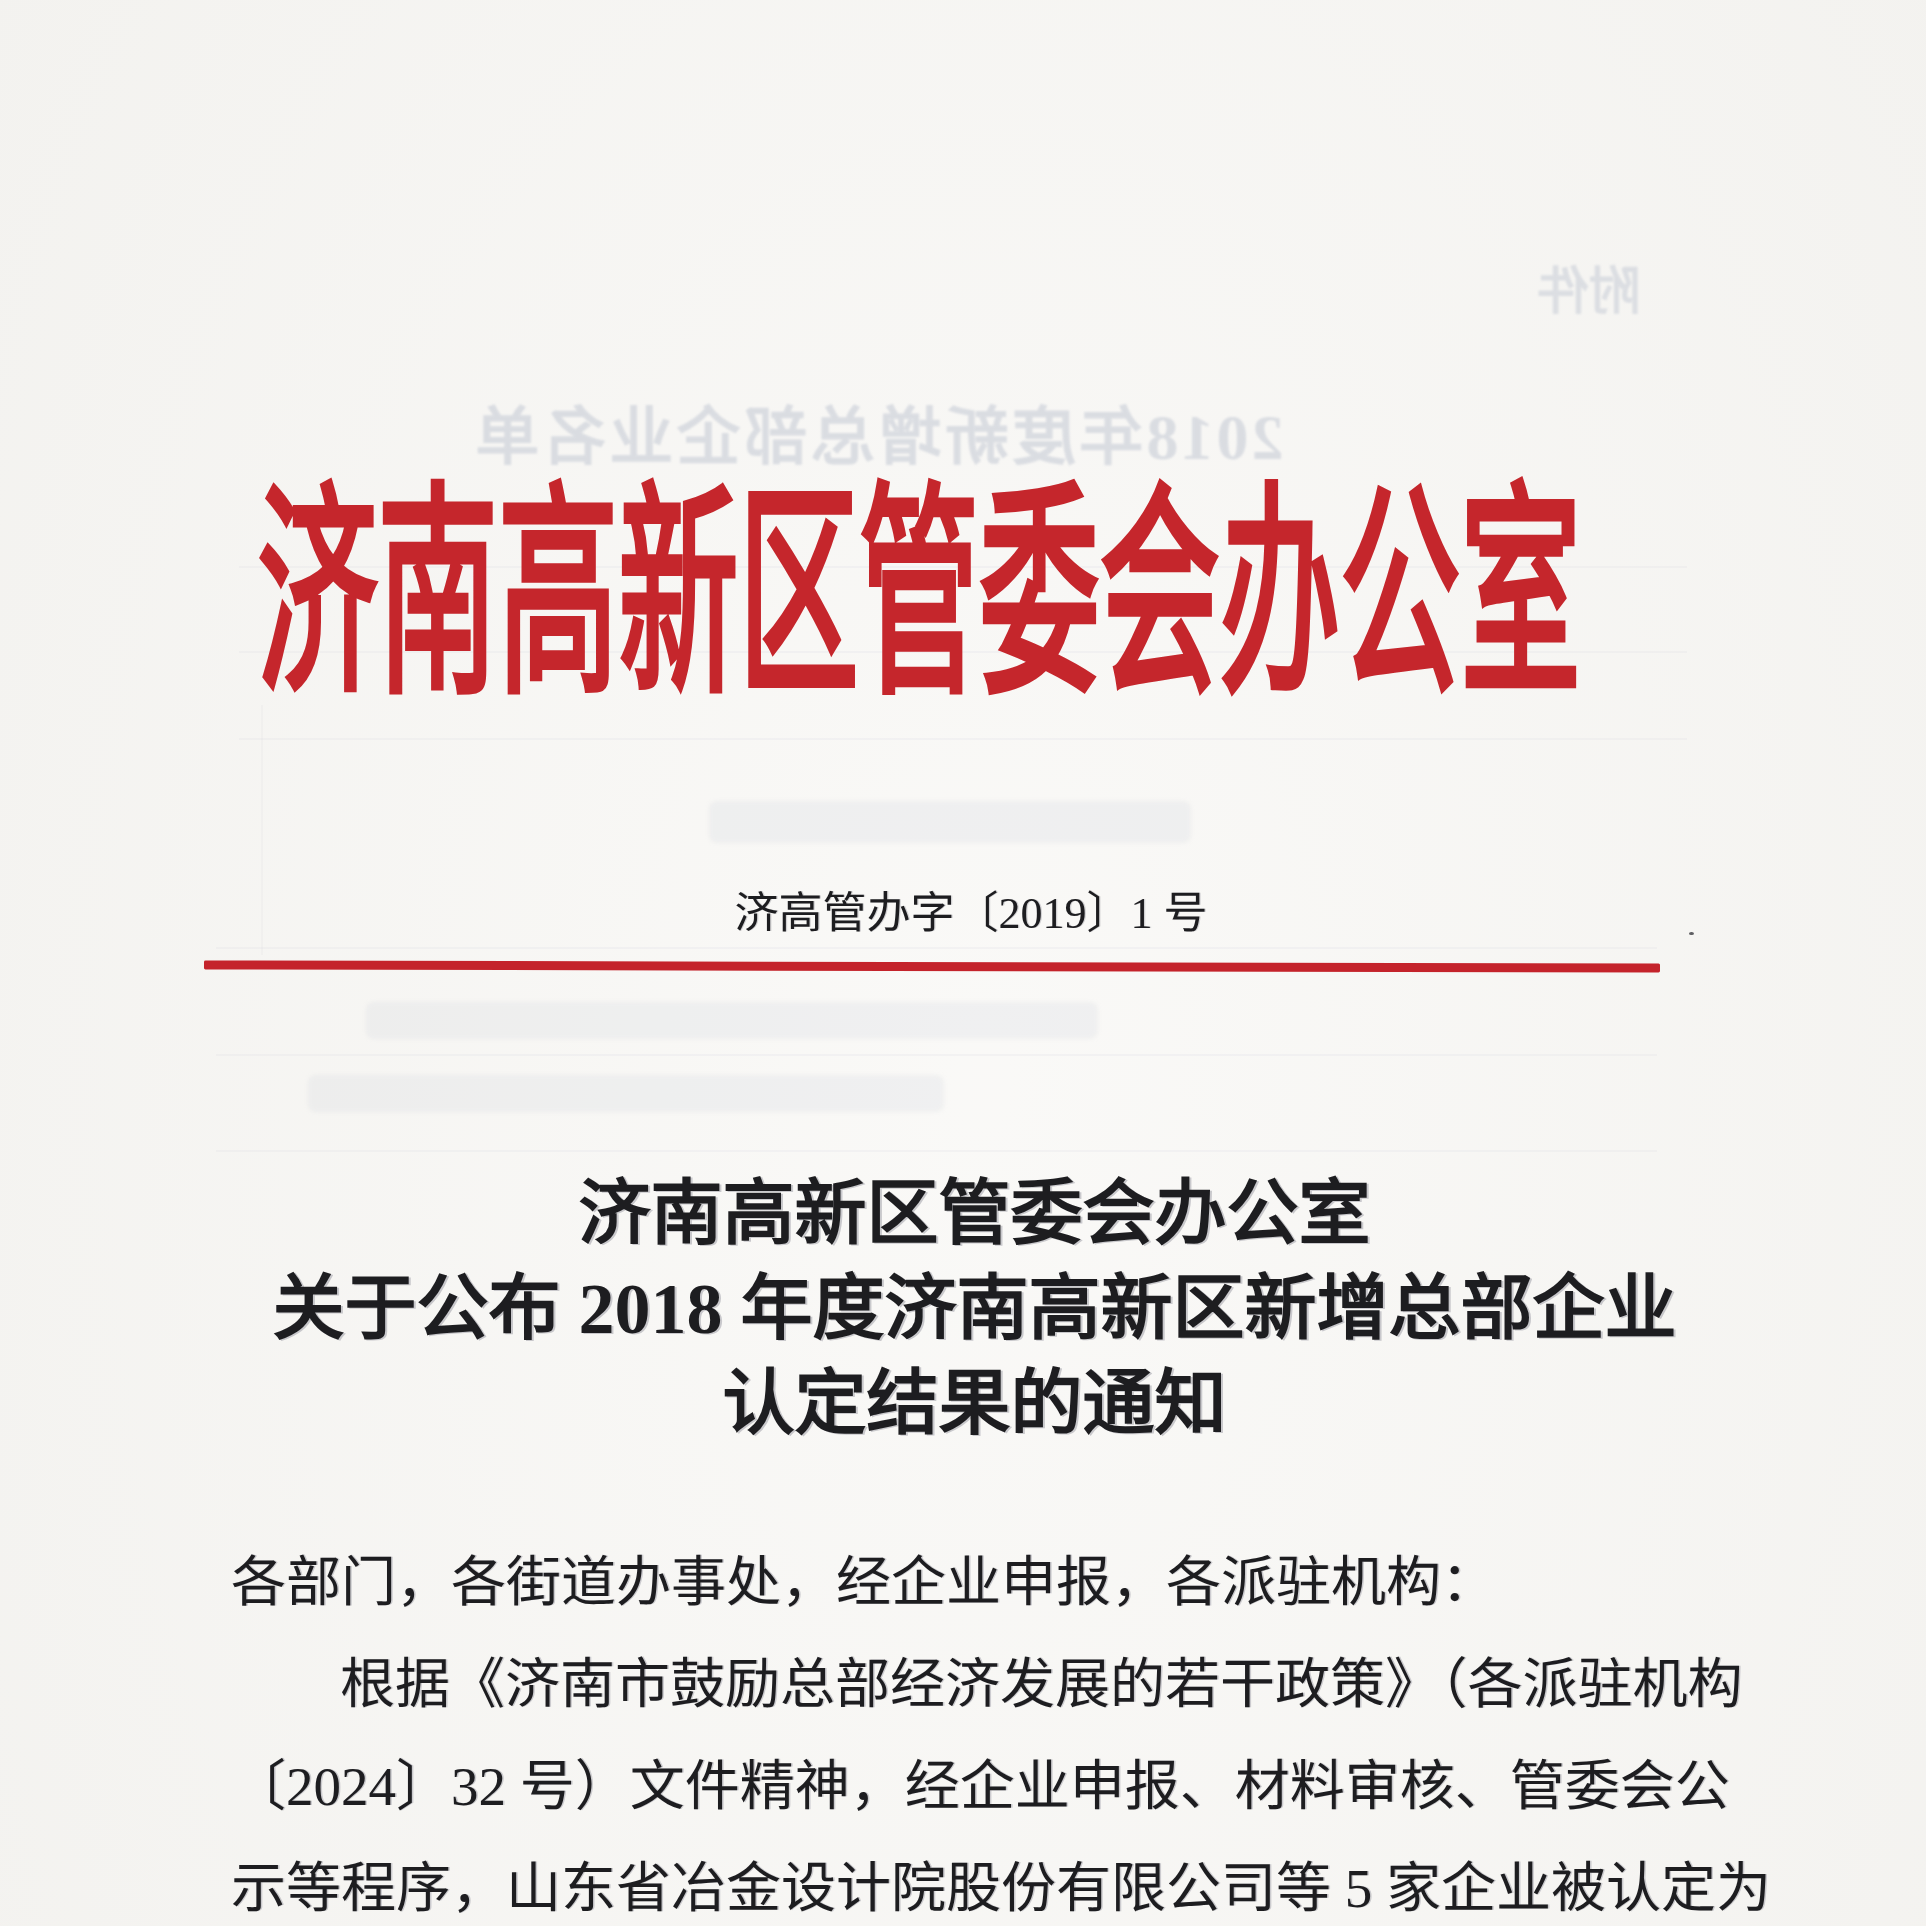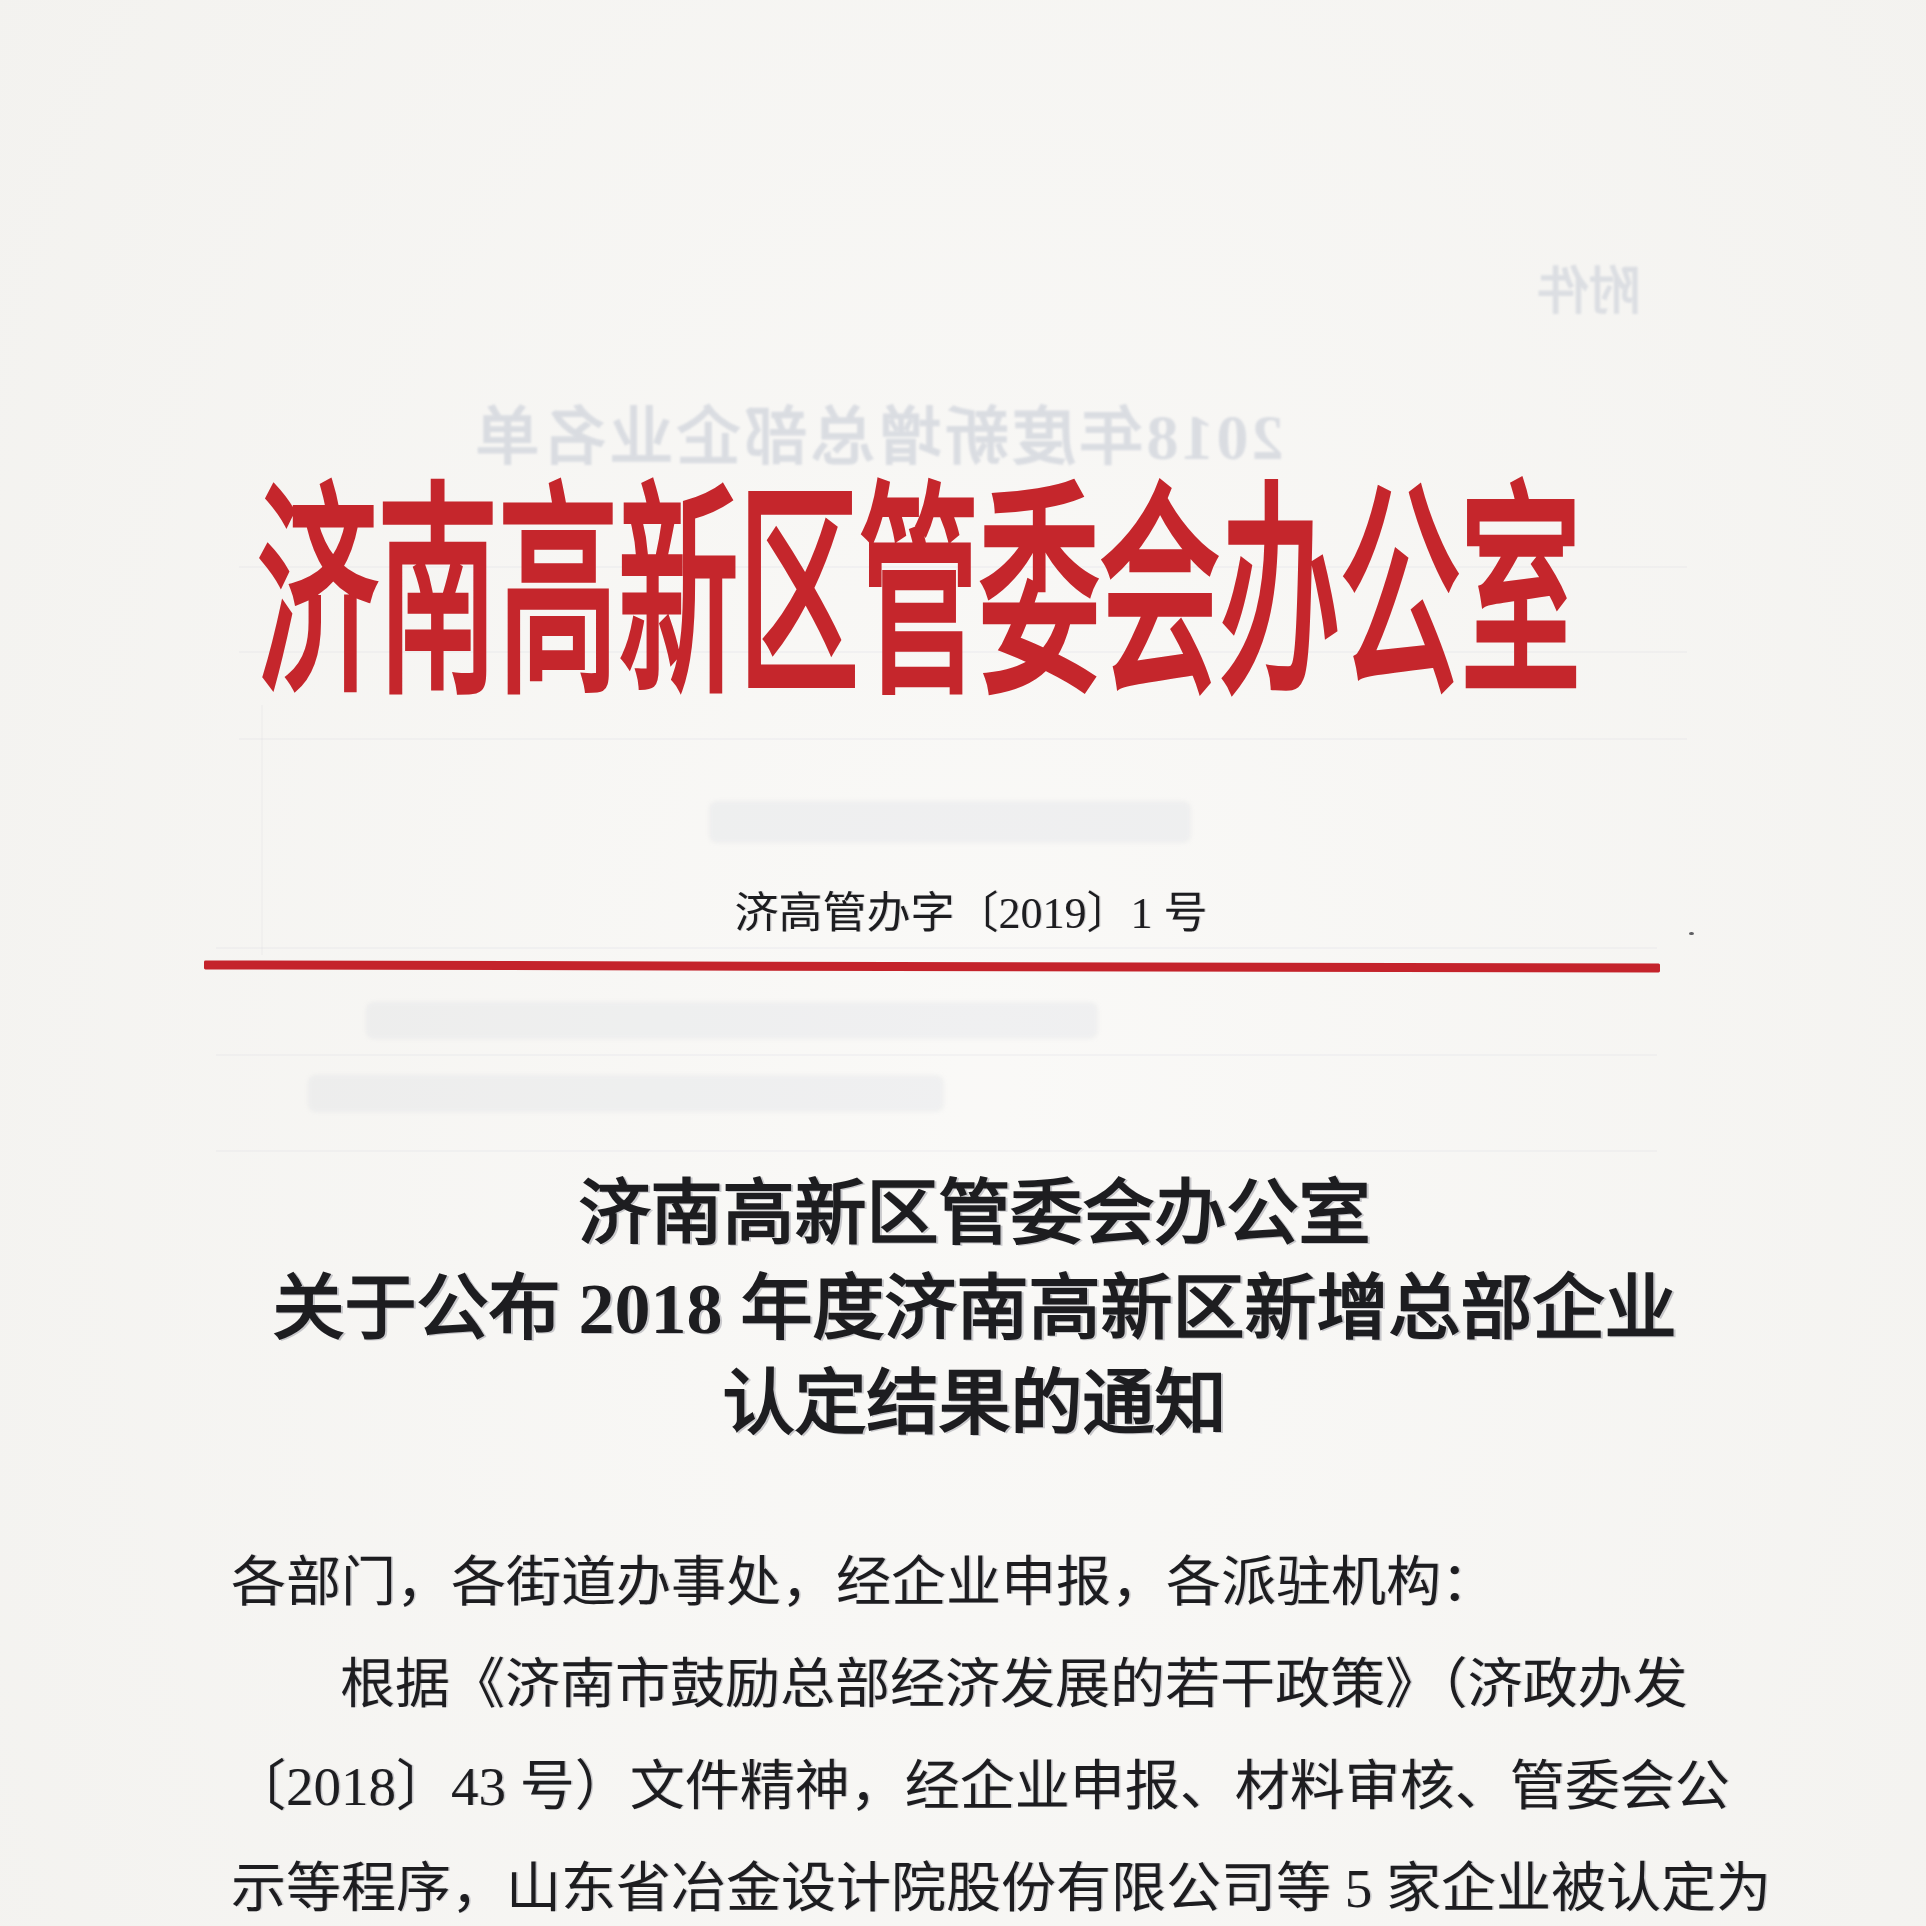--- a/index.html
+++ b/index.html
@@ -111,22 +111,22 @@
   <div class="red-rule"></div>
 
   <div class="title-block">
     <div>济南高新区管委会办公室</div>
     <div>关于公布 2018 年度济南高新区新增总部企业</div>
     <div>认定结果的通知</div>
   </div>
 
   <div class="body-block">
     <div class="body-line">各部门，各街道办事处，经企业申报，各派驻机构：</div>
-    <div class="body-line indent">根据《济南市鼓励总部经济发展的若干政策》（济政办发</div>
-    <div class="body-line">〔2018〕43 号）文件精神，经企业申报、材料审核、管委会公</div>
+    <div class="body-line indent">根据《济南市鼓励总部经济发展的若干政策》（各派驻机构</div>
+    <div class="body-line">〔2024〕32 号）文件精神，经企业申报、材料审核、管委会公</div>
     <div class="body-line">示等程序，山东省冶金设计院股份有限公司等 5 家企业被认定为</div>
 
   </div>
 
   <div class="speck" style="top:932px; left:1689px; width:4.6px; height:3.1px;"></div>
 
 </div>
 
 
 </body></html>

